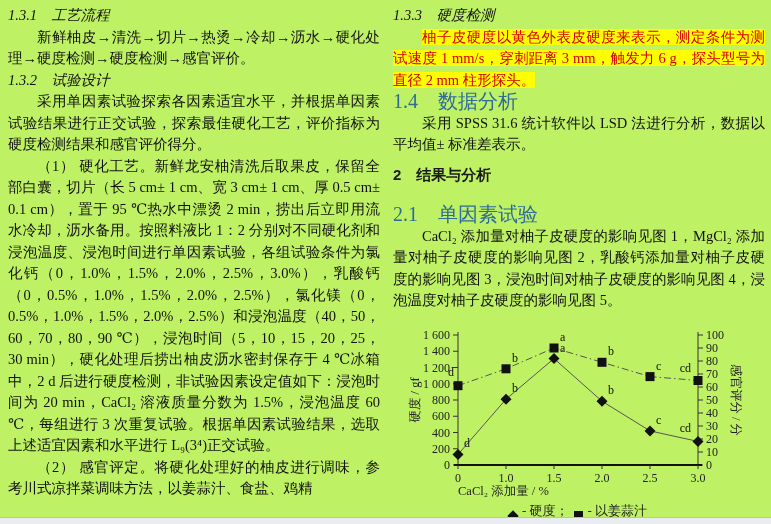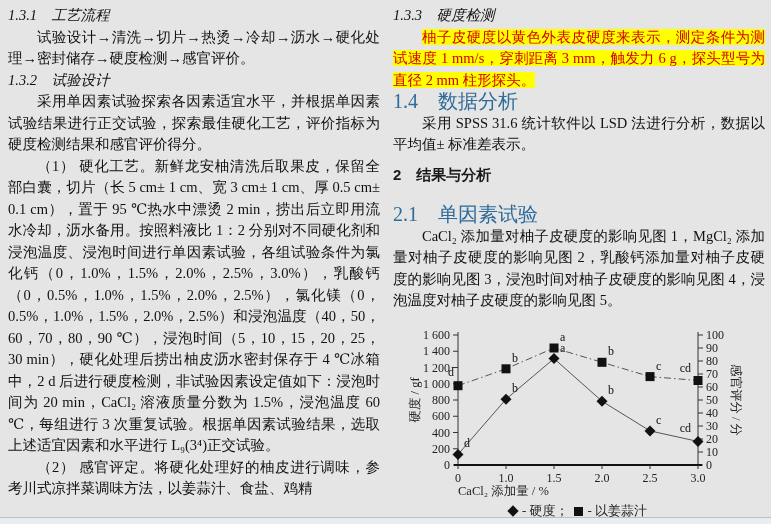--- a/index.html
+++ b/index.html
@@ -1,51 +1,51 @@
 <!DOCTYPE html>
 <html><head>
 <meta charset="utf-8">
 <style>
   html,body{margin:0;padding:0;background:#ffffff;}
-  .page{position:relative;width:771px;height:524px;overflow:hidden;background:#e5e5e5;
+  .page{position:relative;width:771px;height:524px;overflow:hidden;background:#bef264;
         font-family:"Liberation Serif","DejaVu Serif",serif;color:#111;}
   .col{position:absolute;top:5px;width:372px;font-size:14.5px;line-height:21.5px;
        text-align:justify;}
   .col-left{left:8px;}
   .col-right{left:393px;}
   .col p{margin:0;text-indent:2em;}
   .h3{margin:0;font-size:14.5px;font-weight:normal;font-style:italic;line-height:21.5px;}
   .h2blue{margin:0;font-size:20px;font-weight:normal;line-height:21.5px;color:#2e6b99;}
   .h1{margin:8px 0 19px 0;font-size:15px;line-height:21.5px;font-weight:bold;
       font-family:"Liberation Sans","DejaVu Sans",sans-serif;color:#1a1a1a;}
   .hl{background:#ffff00;color:#d40000;}
   .figure{position:absolute;left:385px;top:325px;width:386px;height:192px;}
   .figure svg{position:absolute;left:0;top:0;}
   .ylabel{position:absolute;width:124px;height:16px;text-align:center;
           font-size:12.5px;color:#222;}
   .ylabel-left{left:-32px;top:67px;transform:rotate(-90deg);}
   .ylabel-right{left:289px;top:67px;transform:rotate(90deg);}
   .xlabel{position:absolute;left:73px;top:158px;width:240px;
           font-size:12.5px;color:#222;}
   .legend{position:absolute;left:30px;top:177px;width:326px;display:flex;
-          justify-content:center;align-items:center;gap:5px;font-size:13px;color:#222;}
+          justify-content:center;align-items:flex-end;gap:5px;font-size:13px;color:#222;}
   .lg-marker{display:inline-block;background:#111;}
   .lg-diamond{width:8px;height:8px;transform:rotate(45deg);}
   .lg-square{width:9px;height:9px;}
   .bottom-strip{position:absolute;left:0;top:517px;width:771px;height:7px;
                 background:#e9edf1;border-top:1px solid #b9c0c8;}
 </style>
 </head>
 <body>
 
 <div class="page">
 
   <div class="col col-left">
     <h3 class="h3">1.3.1　工艺流程</h3>
-    <p>试验设计→清洗→切片→热烫→冷却→沥水→硬化处理→密封储存→硬度检测→感官评价。</p>
+    <p>新鲜柚皮→清洗→切片→热烫→冷却→沥水→硬化处理→硬度检测→硬度检测→感官评价。</p>
     <h3 class="h3">1.3.2　试验设计</h3>
     <p>采用单因素试验探索各因素适宜水平，并根据单因素试验结果进行正交试验，探索最佳硬化工艺，评价指标为硬度检测结果和感官评价得分。</p>
     <p>（1） 硬化工艺。新鲜龙安柚清洗后取果皮，保留全部白囊，切片（长 5 cm± 1 cm、宽 3 cm± 1 cm、厚 0.5 cm± 0.1 cm），置于 95 ℃热水中漂烫 2 min，捞出后立即用流水冷却，沥水备用。按照料液比 1：2 分别对不同硬化剂和浸泡温度、浸泡时间进行单因素试验，各组试验条件为氯化钙（0，1.0%，1.5%，2.0%，2.5%，3.0%），乳酸钙（0，0.5%，1.0%，1.5%，2.0%，2.5%），氯化镁（0，0.5%，1.0%，1.5%，2.0%，2.5%）和浸泡温度（40，50，60，70，80，90 ℃），浸泡时间（5，10，15，20，25，30 min），硬化处理后捞出柚皮沥水密封保存于 4 ℃冰箱中，2 d 后进行硬度检测，非试验因素设定值如下：浸泡时间为 20 min，CaCl₂ 溶液质量分数为 1.5%，浸泡温度 60 ℃，每组进行 3 次重复试验。根据单因素试验结果，选取上述适宜因素和水平进行 L₉(3⁴)正交试验。</p>
     <p>（2） 感官评定。将硬化处理好的柚皮进行调味，参考川式凉拌菜调味方法，以姜蒜汁、食盐、鸡精</p>
   </div>
 
   <div class="col col-right">
     <h3 class="h3">1.3.3　硬度检测</h3>
     <p><span class="hl">柚子皮硬度以黄色外表皮硬度来表示，测定条件为测试速度 1 mm/s，穿刺距离 3 mm，触发力 6 g，探头型号为直径 2 mm 柱形探头。</span></p>
     <h2 class="h2blue">1.4　数据分析</h2>

